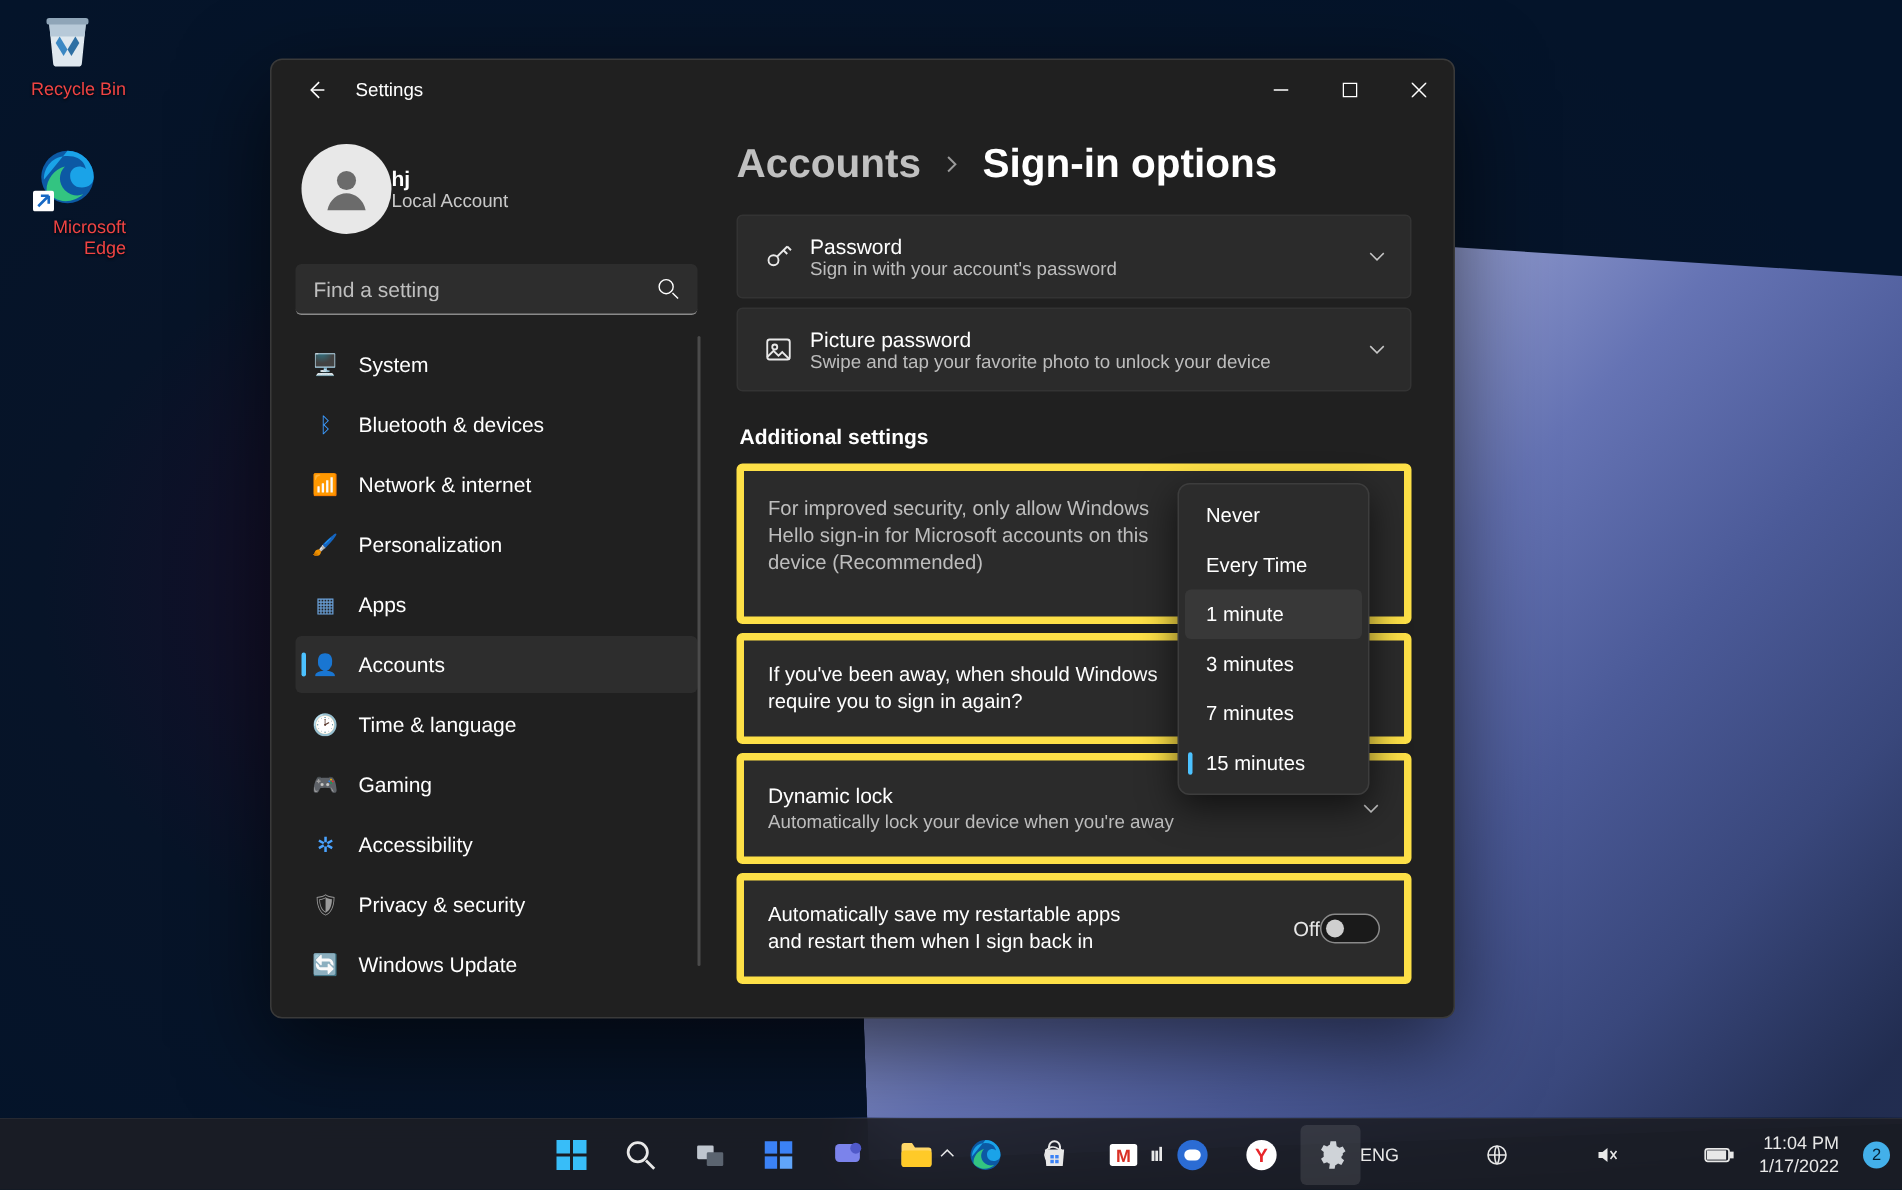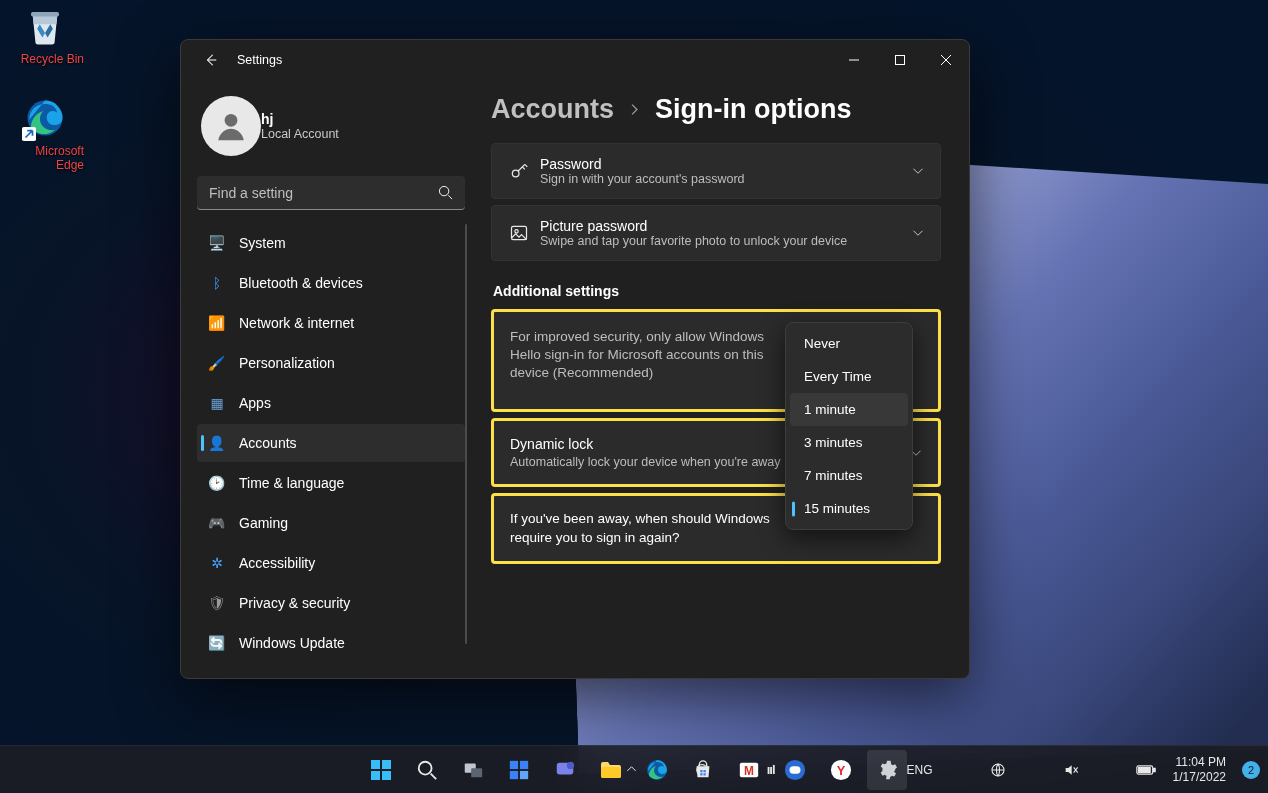--- a/index.html
+++ b/index.html
@@ -127,21 +127,21 @@
   }
   .card .cicon{width:22px;display:flex;justify-content:center;color:#e8e8e8;}
   .card .ct{font-size:14px;}
   .card .cs{font-size:12.5px; color:#bdbdbd;}
   .card .chev{position:absolute; right:16px; top:50%; transform:translateY(-50%); color:#c8c8c8;}
 
   .section-title{font-size:14px; font-weight:600; margin:22px 0 10px 2px;}
 
   .row{
     background:#2b2b2b;
-    border:3px solid #fde047;
+    border:5px solid #fde047;
     border-radius:4px;
     padding:14px 16px;
     margin-bottom:6px;
     display:flex; align-items:center; gap:14px;
     position:relative;
   }
   .row .rt{font-size:13.5px; color:#bdbdbd; max-width:280px; line-height:1.35;}
   .row .rt.white{color:#fff;}
   .row .chev{position:absolute; right:16px; top:50%; transform:translateY(-50%); color:#c8c8c8;}
   .row .status{position:absolute; right:56px; font-size:13.5px; color:#e8e8e8;}
@@ -375,36 +375,41 @@
             </svg>
           </span>
       </div>
 
       <div class="section-title">Additional settings</div>
 
       <div class="row" style="padding-top:16px;padding-bottom:26px;">
         <div class="rt">For improved security, only allow Windows Hello sign-in for Microsoft accounts on this device (Recommended)</div>
       </div>
 
+      <div class="row">
+        <div class="rt white" style="max-width:260px;">If you've been away, when should Windows require you to sign in again?</div>
+      </div>
+
       <div class="row" style="cursor:pointer;">
         <div style="flex:1;">
           <div class="rt white" style="font-size:14px;">Dynamic lock</div>
           <div class="rt" style="font-size:12.5px;">Automatically lock your device when you're away</div>
         </div>
         <span class="chev">
             <svg width="12" height="12" viewBox="0 0 16 16">
               <path d="M2 5l6 6 6-6" stroke="#c8c8c8" fill="none" stroke-width="1.3"></path>
             </svg>
           </span>
       </div>
 
       <div class="row">
-        <div class="rt white" style="max-width:260px;">If you've been away, when should Windows require you to sign in again?</div>
-      </div>
-
+        <div class="rt white" style="max-width:260px;">Automatically save my restartable apps and restart them when I sign back in</div>
+        <span class="status">Off</span>
+        <div class="toggle"></div>
+      </div>
 
       <div class="menu" id="dropdown" style="left:304px; top:242px;">
           <div class="menu-item">Never</div>
           <div class="menu-item">Every Time</div>
           <div class="menu-item hovered">1 minute</div>
           <div class="menu-item">3 minutes</div>
           <div class="menu-item">7 minutes</div>
           <div class="menu-item selected">15 minutes</div>
         </div>
     </div>

